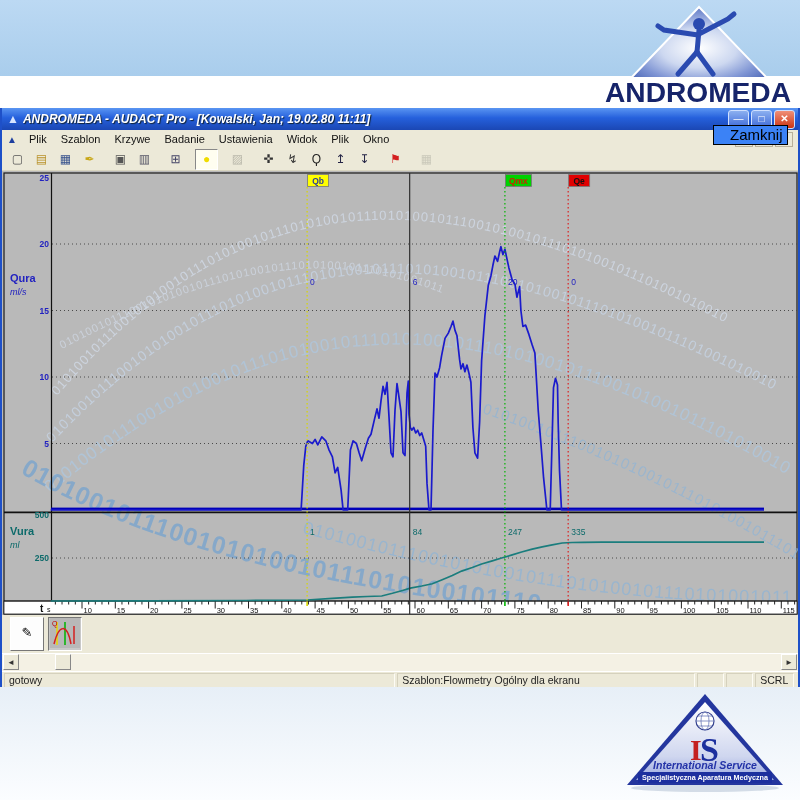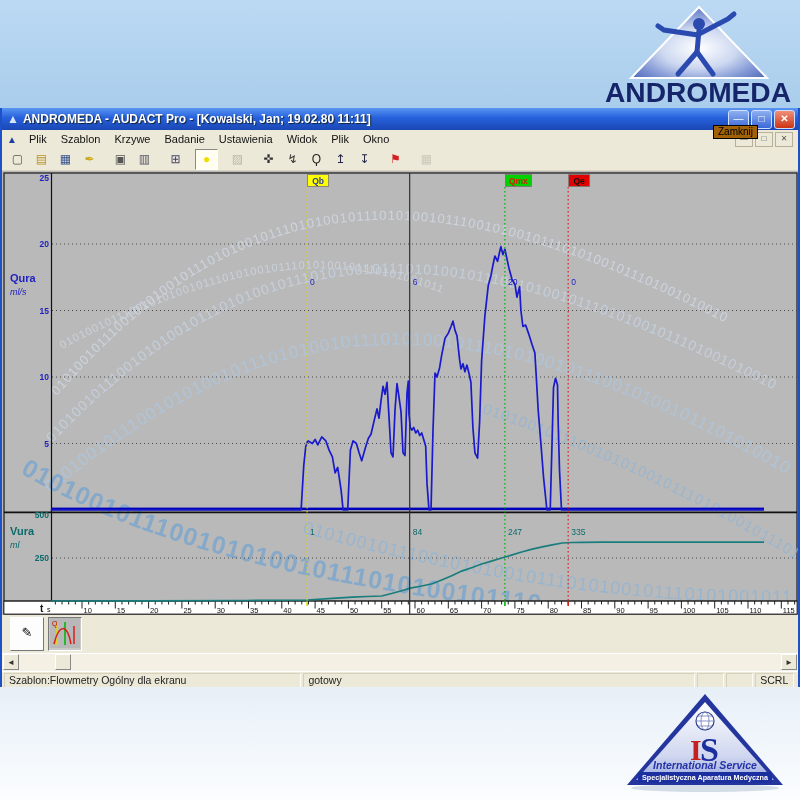--- a/index.html
+++ b/index.html
@@ -1,33 +1,33 @@
 <!DOCTYPE html>
 <html><head>
 <meta charset="utf-8">
 <style>
   html,body{margin:0;padding:0;background:#fff;}
   body{width:800px;height:800px;position:relative;overflow:hidden;
        font-family:"Liberation Sans", sans-serif;}
   
-  .banner-top{position:absolute;left:0;top:0;width:800px;height:108px;
+  .banner-top{position:absolute;left:0;top:0;width:800px;height:76px;
     background:linear-gradient(#bcd9f3,#a9cdec);}
   .alogo{position:absolute;right:6px;top:4px;width:192px;height:102px;}
   .banner-bottom{position:absolute;left:0;top:687px;width:800px;height:113px;
     background:linear-gradient(#e7eff7,#fbfdff);}
   .islogo{position:absolute;right:14px;top:5px;width:162px;height:102px;}
   
   .appwin{position:absolute;left:0;top:108px;width:800px;height:579px;
     background:#ece9d8;border-left:2px solid #1e50c8;border-right:2px solid #1e50c8;
     border-bottom:2px solid #1e50c8;box-sizing:border-box;}
   .titlebar{height:22px;background:linear-gradient(#5a95f2,#2560dc 45%,#1b47b4);
     display:flex;align-items:center;padding:0 3px;color:#fff;}
   .ticon{font-size:12px;color:#d6e4ff;margin:0 4px 0 2px;}
   .ttext{font-size:12px;font-weight:bold;flex:1;white-space:nowrap;overflow:hidden;
-    text-shadow:1px 1px 1px #123;}
+    text-shadow:1px 1px 1px #123;font-style:italic;}
   .tbtn{width:19px;height:17px;margin-left:2px;border:1px solid #cfe0ff;border-radius:3px;
     font-size:10px;line-height:15px;text-align:center;color:#fff;cursor:default;
     background:linear-gradient(#8cb0f0,#3c68d8);}
   .tbtn.close{background:linear-gradient(#f09078,#cc3414);font-weight:bold;}
   .menubar{height:18px;display:flex;align-items:center;font-size:11px;color:#111;
     position:relative;background:#ece9d8;}
   .micon{font-size:10px;color:#1e3f9e;margin:0 5px 0 5px;}
   .menu-item{padding:1px 7px;}
   .mdictl{position:absolute;right:5px;top:2px;display:flex;}
   .mdibtn{width:16px;height:13px;border:1px solid #b8b09a;background:#ece9d8;color:#555;
@@ -48,22 +48,22 @@
   .hscroll{height:17px;background:#f4f1e4;position:relative;border-top:1px solid #fff;}
   .sarrow{position:absolute;top:0;width:16px;height:16px;background:#ece9d8;
     border:1px solid;border-color:#fff #888 #888 #fff;font-size:8px;text-align:center;
     line-height:15px;color:#333;box-sizing:border-box;}
   .sthumb{position:absolute;left:53px;top:0;width:16px;height:16px;background:#ece9d8;
     border:1px solid;border-color:#fff #888 #888 #fff;box-sizing:border-box;}
   .statusbar{height:17px;background:#ece9d8;display:flex;align-items:center;
     font-size:10.5px;color:#222;padding:0 2px;border-top:1px solid #fff;}
   .sb{border:1px solid;border-color:#d5d1bd #fdfcf5 #fdfcf5 #d5d1bd;height:13px;
     line-height:13px;padding:0 4px;margin-right:2px;white-space:nowrap;overflow:hidden;}
-  .tooltip{position:absolute;left:711px;top:17px;background:#a16207;border:1px solid #000;
-    font-size:10px;padding:0px 4px 1px 4px;z-index:60;color:#000;}
+  .tooltip{position:absolute;left:711px;top:17px;background:#3b82f6;border:1px solid #000;
+    font-size:15px;padding:0px 4px 1px 16px;z-index:60;color:#000;}
 </style>
 </head>
 <body>
 
 <div class="banner-top">
   <svg class="alogo" viewBox="0 0 192 102">
     <defs>
       <radialGradient id="triGrad" cx="50%" cy="58%" r="62%">
         <stop offset="0%" stop-color="#ffffff"></stop>
         <stop offset="45%" stop-color="#cdd8f0"></stop>
@@ -347,22 +347,22 @@
     </div>
   </div>
 
   <div class="hscroll">
     <div class="sarrow" style="left:1px">◄</div>
     <div class="sthumb"></div>
     <div class="sarrow" style="right:1px">►</div>
   </div>
 
   <div class="statusbar">
+    <span class="sb" style="width:398px">gotowy</span>
     <span class="sb" style="width:300px">Szablon:Flowmetry Ogólny dla ekranu</span>
-    <span class="sb" style="width:398px">gotowy</span>
     <span class="sb" style="width:18px"></span>
     <span class="sb" style="width:18px"></span>
     <span class="sb" style="width:30px">SCRL</span>
   </div>
 
   <div class="tooltip">Zamknij</div>
 </div>
 
 <div class="banner-bottom">
   <svg class="islogo" viewBox="0 0 162 102">

